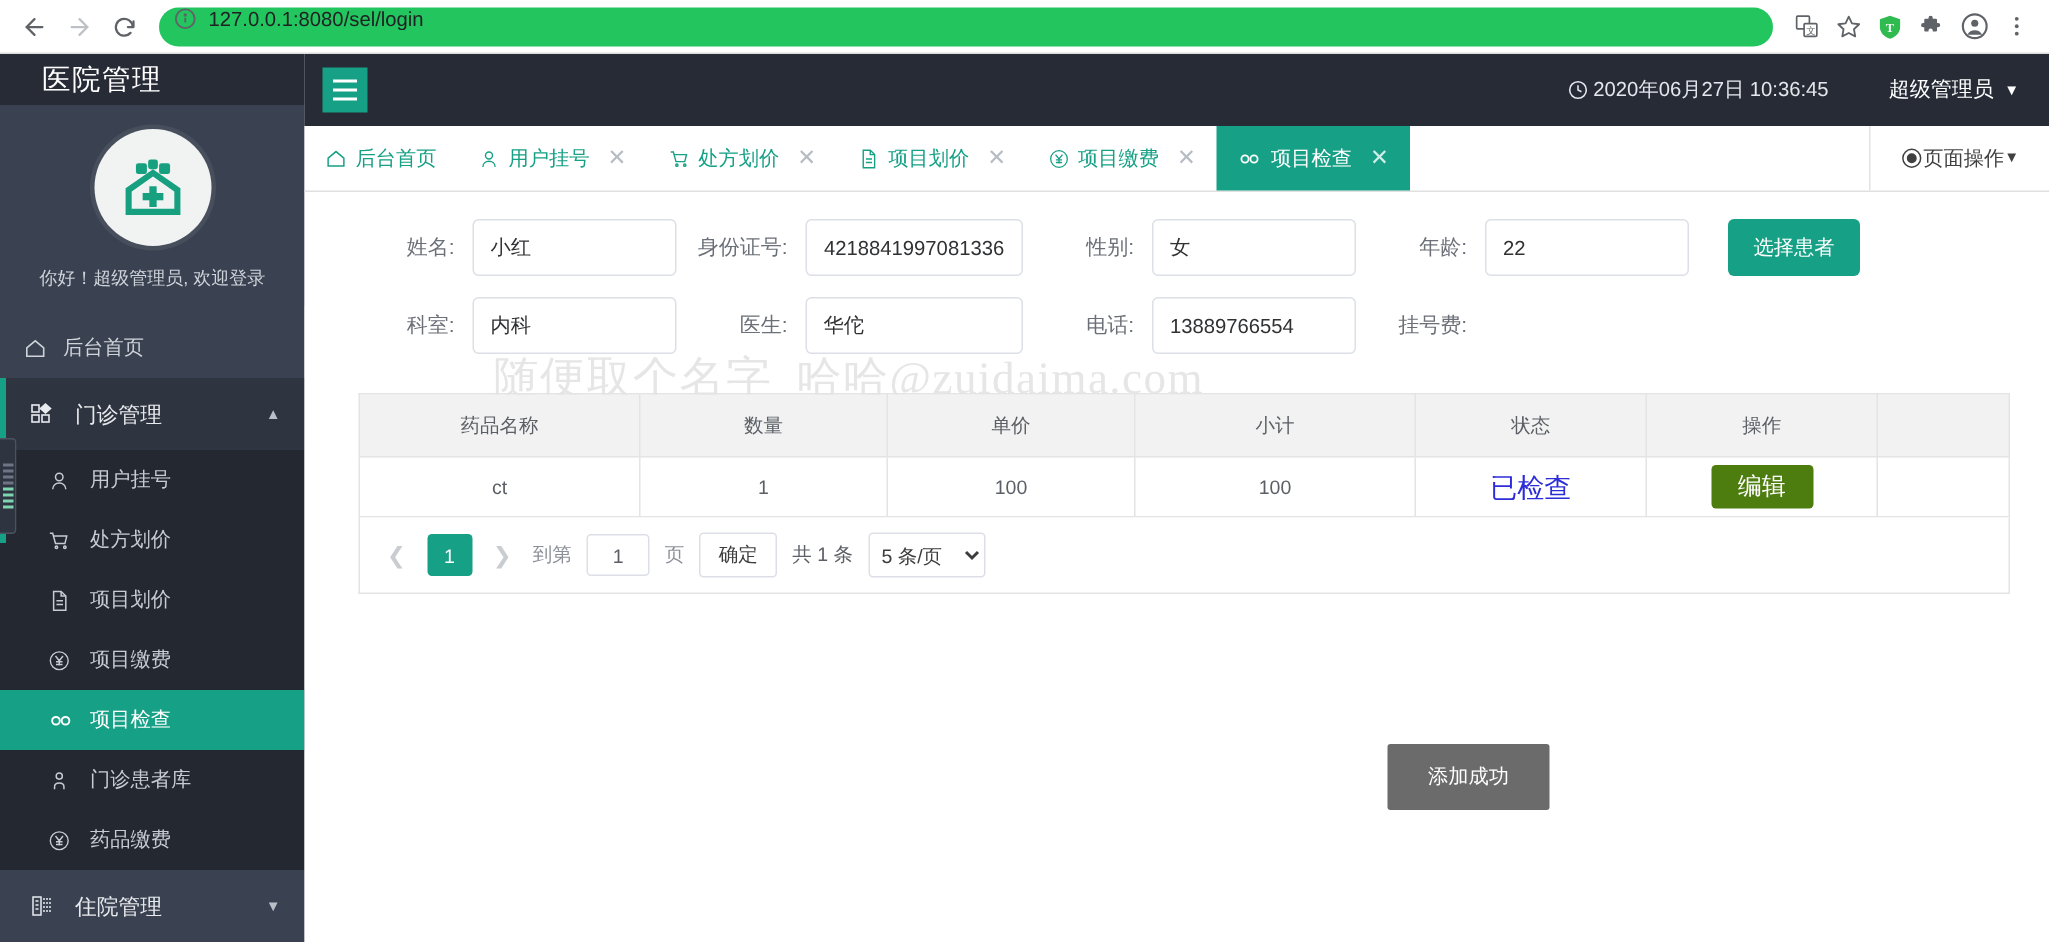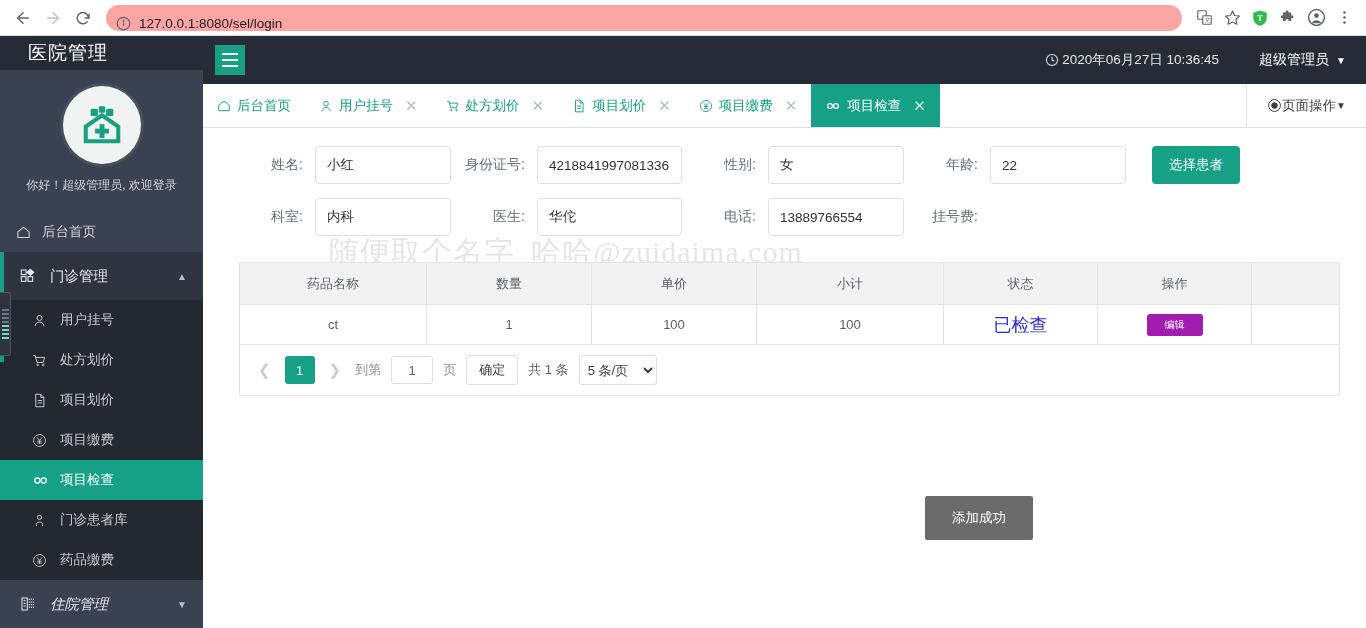--- a/index.html
+++ b/index.html
@@ -21,23 +21,23 @@
   .nav-btn {
     width: 30px; height: 30px;
     display: flex; align-items: center; justify-content: center;
     color: #5f6368; flex: none;
   }
   .nav-btn.disabled { color: #bdc1c6; }
   .nav-btn svg { display: block; }
   .omnibox {
     flex: 1 1 auto;
     height: 26px; margin-left: 8px; margin-right: 8px;
-    background: #fca5a5;
+    background: #22c55e;
     border-radius: 13px;
-    display: flex; align-items: flex-end;
+    display: flex; align-items: flex-start;
     padding: 0 10px;
     min-width: 0;
   }
   .omnibox .info-icon { color: #5f6368; display:flex; align-items:center; flex:none; }
   .omnibox .url {
     font-size: 13.5px; color: #202124;
     margin-left: 8px;
     font-family: "Liberation Sans", sans-serif;
     white-space: nowrap; overflow: hidden;
   }
@@ -112,21 +112,21 @@
     height: 40px; display: flex; align-items: center;
     padding-left: 32px;
     color: #c6cbd4; font-size: 13.5px;
     cursor: pointer;
   }
   .sub-item .mi-icon { width: 22px; display:flex; align-items:center; flex:none; }
   .sub-item .mi-label { margin-left: 6px; }
   .sub-item.active { background: #16a085; color: #ffffff; }
   .sub-item.active .mi-icon { color: #ffffff; }
   .menu-group-head.collapsed {
-    background: #3a4150; border-left: 4px solid transparent; font-style: italic;
+    background: #3a4150; border-left: 4px solid transparent;
   }
   .side-handle {
     position: absolute; left: 0; top: 256px;
     width: 11px; height: 64px;
     background: #2f3540;
     border: 1px solid #4b5361;
     border-left: none;
     border-radius: 0 3px 3px 0;
     display: flex; flex-direction: column; align-items: center;
     justify-content: center; gap: 2px;
@@ -250,22 +250,22 @@
   table.grid td {
     border: 1px solid #e4e4e4;
     height: 40px;
     font-size: 13px; color: #5c6066;
     text-align: center;
     background: #ffffff;
   }
   .status-link { color: #2c2cd8; cursor: pointer; font-size: 18px; }
   .btn-edit {
     display: inline-block;
-    background: #a21caf; color: #fff;
-    font-size: 10px; border-radius: 3px;
+    background: #4d7c0f; color: #fff;
+    font-size: 16px; border-radius: 3px;
     padding: 4px 18px; cursor: pointer;
     border: none; font-family: "Liberation Sans", sans-serif;
   }
 
   
   .pager {
     display: flex; align-items: center; gap: 10px;
     padding: 10px 0 10px 14px;
     border: 1px solid #e4e4e4; border-top: none;
     background: #ffffff; position: relative; z-index: 2;

